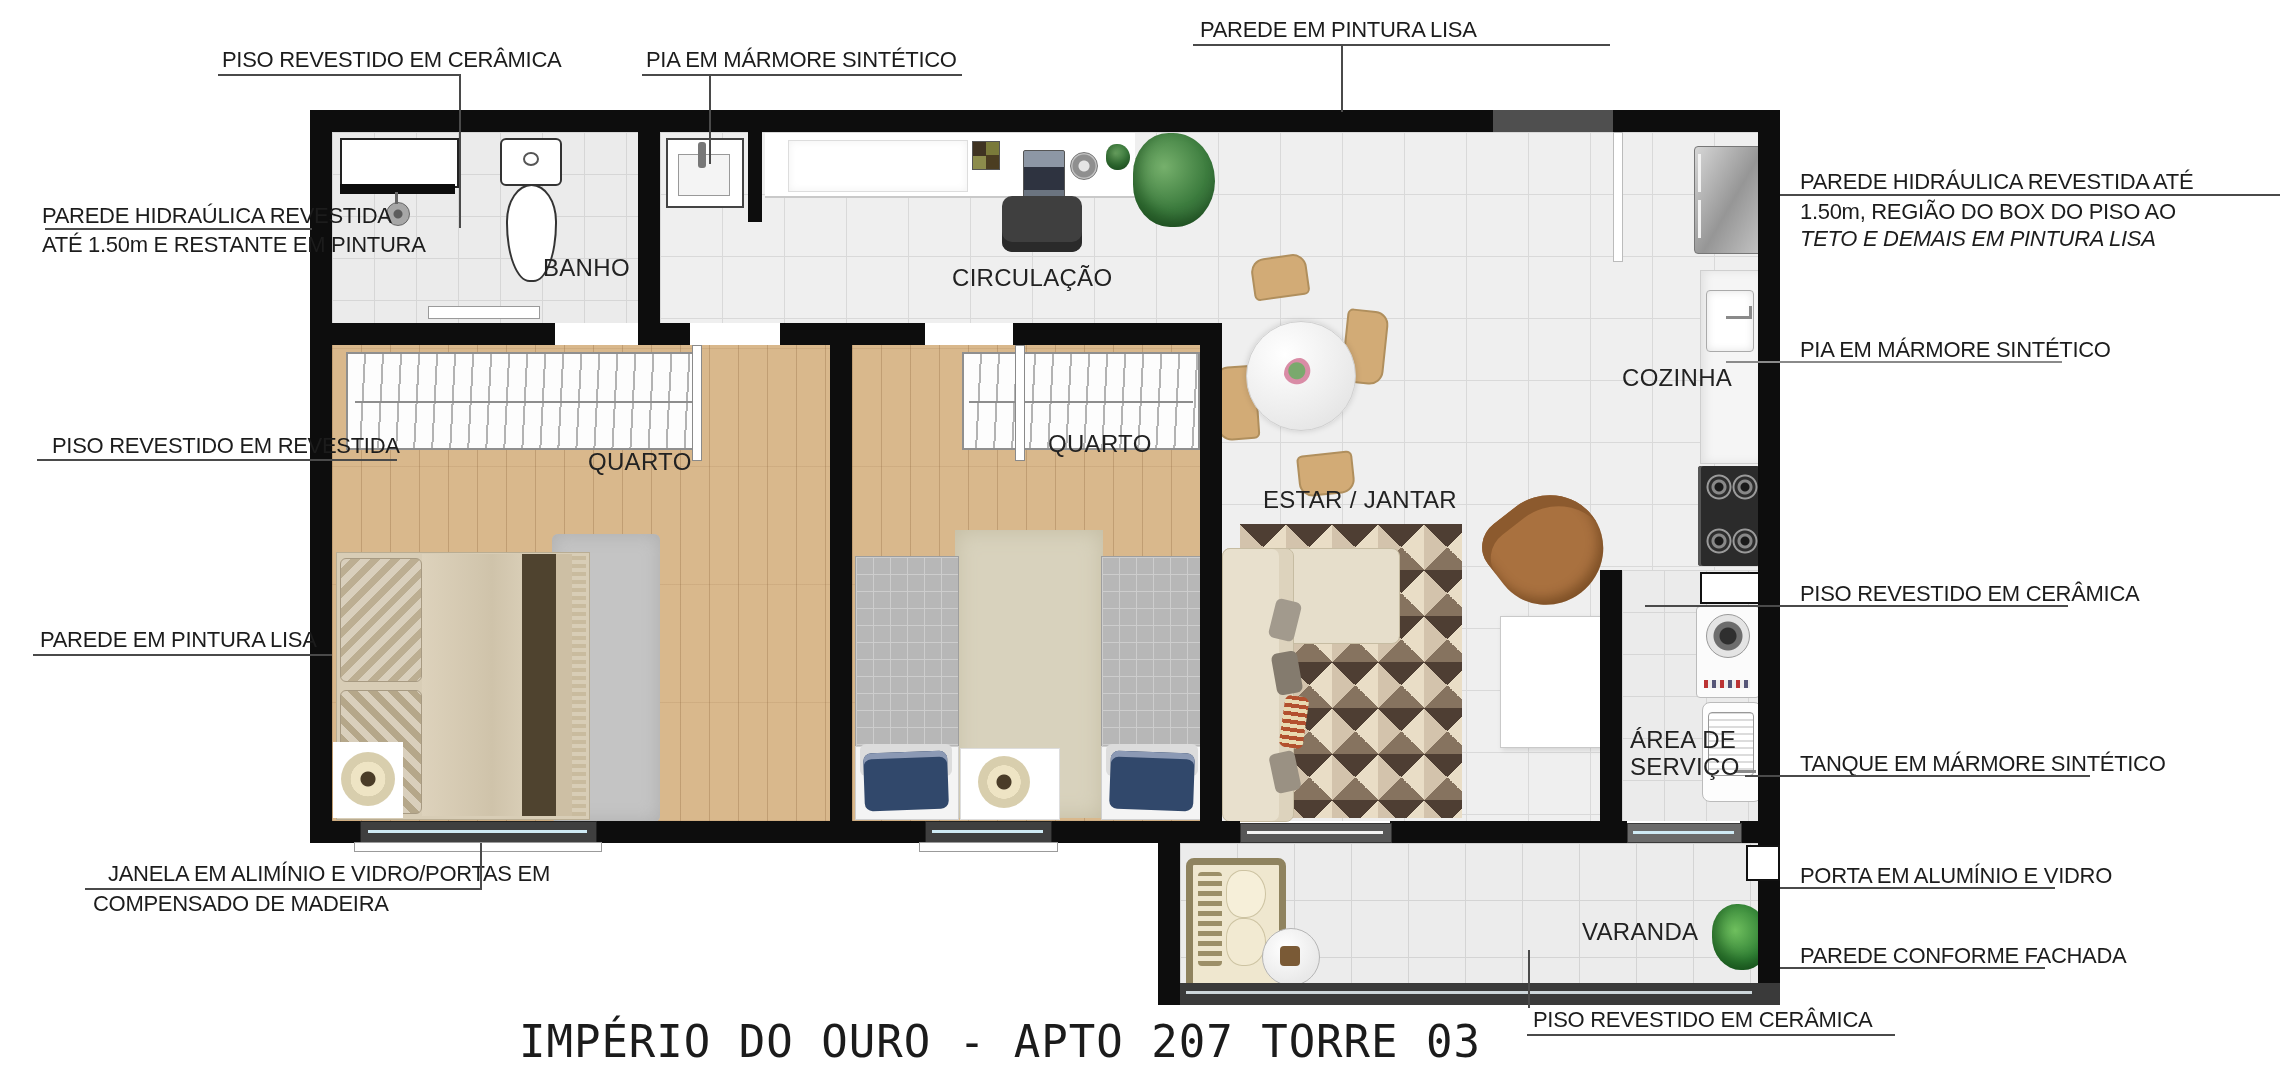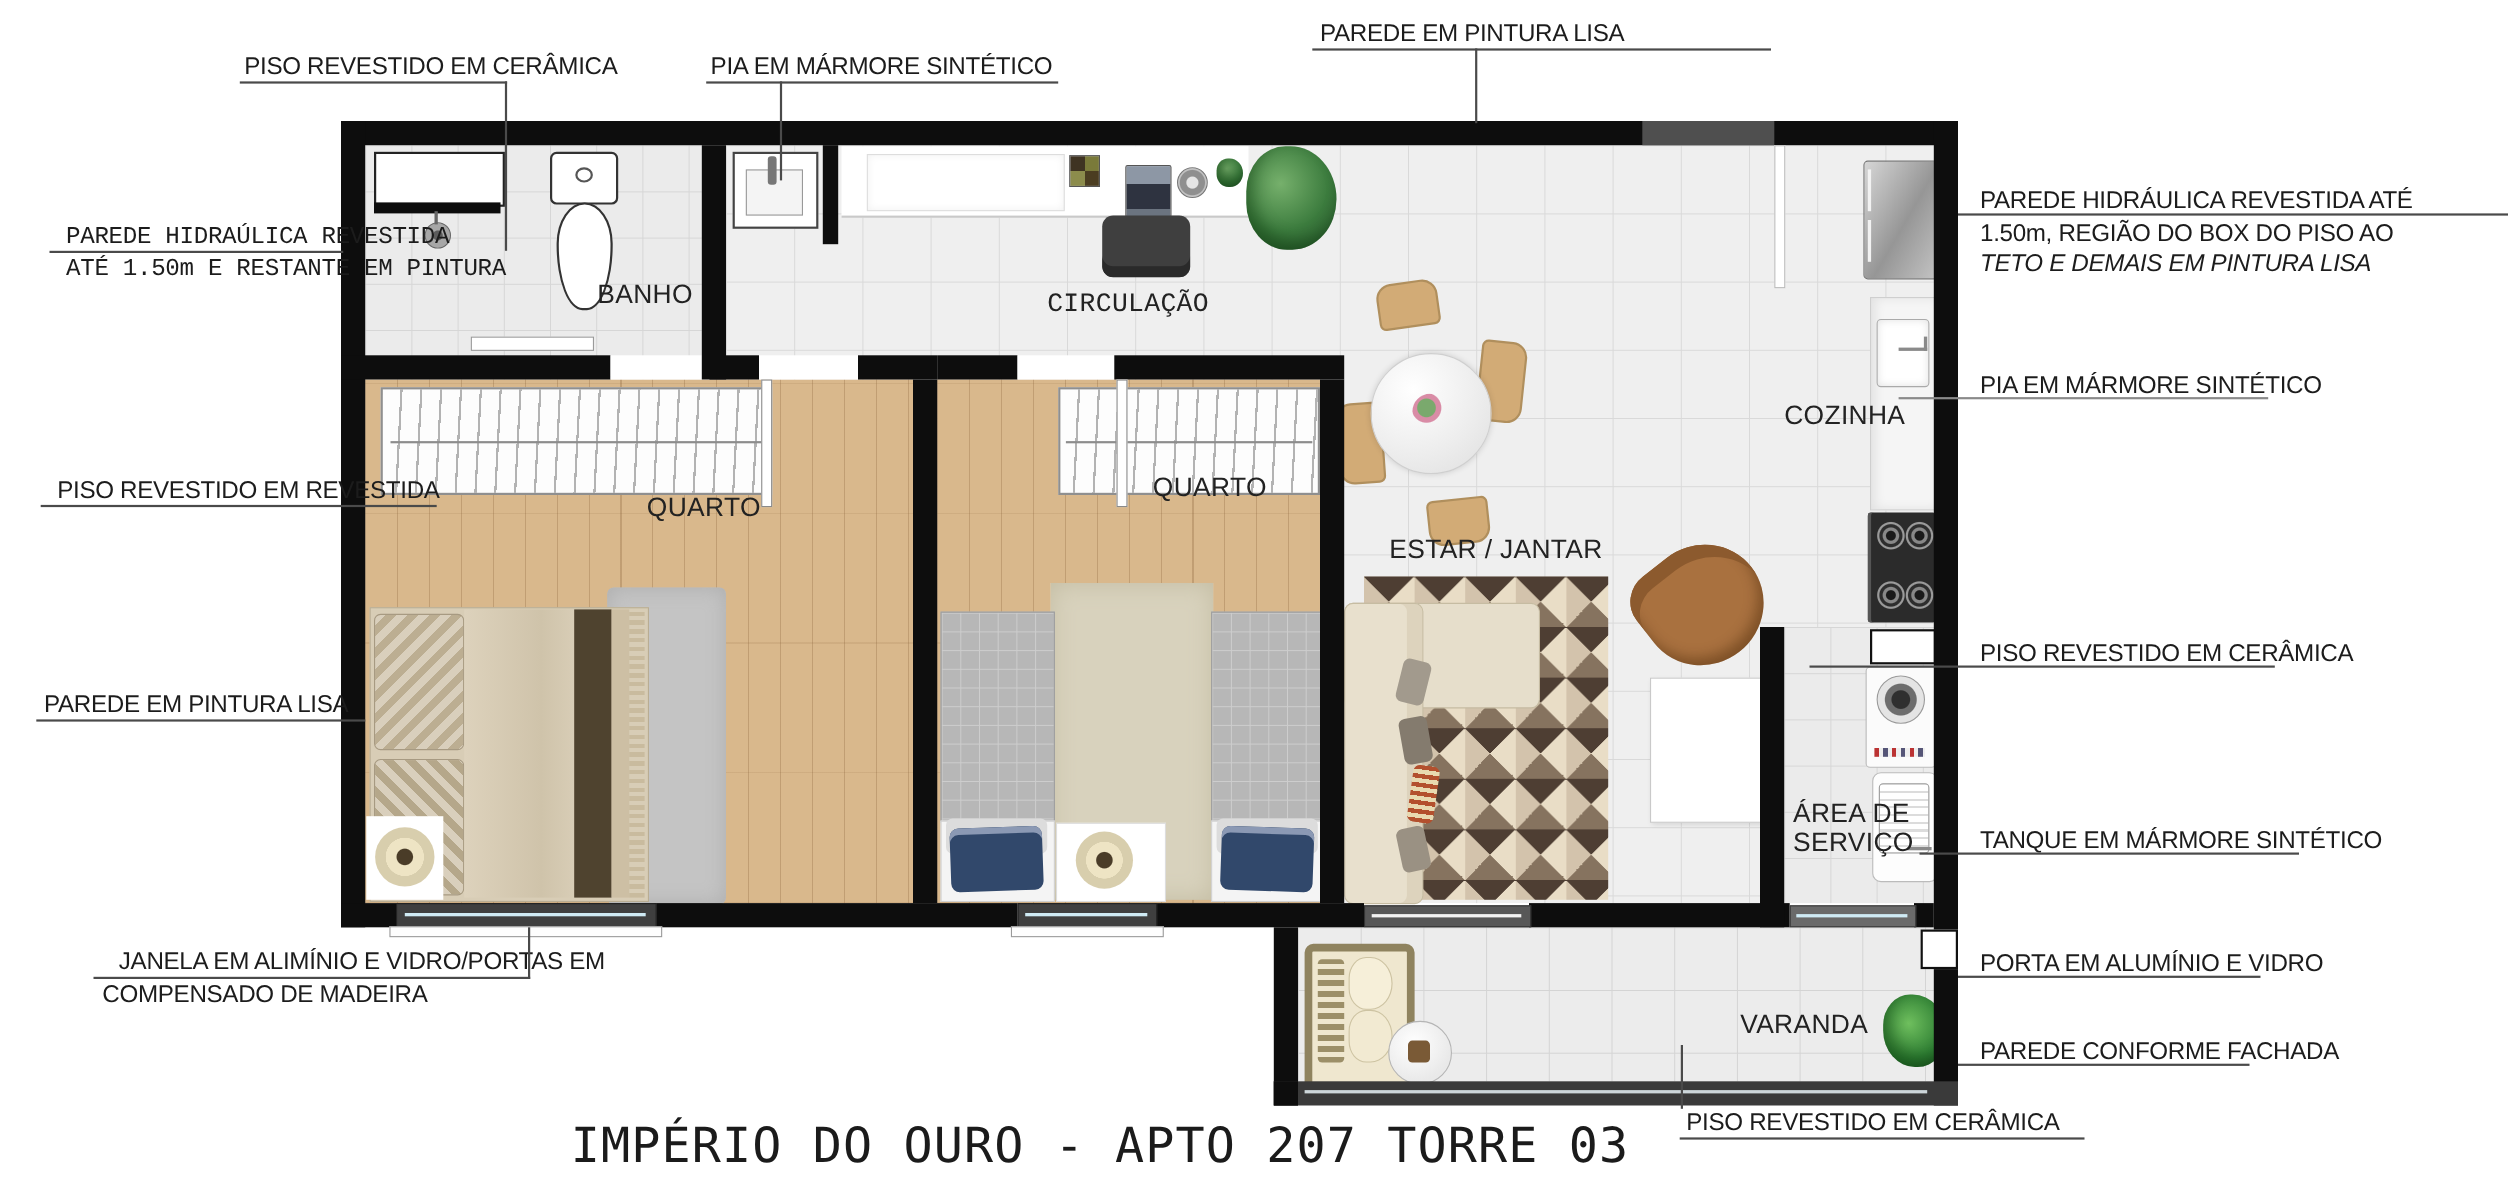--- a/index.html
+++ b/index.html
@@ -201,21 +201,21 @@
   <div class="win" style="left:925px;top:821px;width:125px;height:20px;"></div>
   <div class="glass" style="left:932px;top:830px;width:111px;"></div>
   <div class="sill" style="left:919px;top:842px;width:137px;height:8px;"></div>
   <div class="abs" style="left:1240px;top:823px;width:150px;height:18px;background:#575757;border:1px solid #333;"></div>
   <div class="glass" style="left:1247px;top:831px;width:136px;background:#f2f2f2;"></div>
   <div class="abs" style="left:1627px;top:823px;width:113px;height:18px;background:#6a6a6a;border:1px solid #3a3a3a;"></div>
   <div class="glass" style="left:1633px;top:831px;width:101px;"></div>
   <div class="abs white xbox" style="left:1746px;top:845px;width:30px;height:32px;border:2px solid #111;"></div>
 
   <div class="room" style="left:543px;top:254px;">BANHO</div>
-  <div class="room" style="left:952px;top:264px;font-family:Liberation Mono, monospace;">CIRCULAÇÃO</div>
+  <div class="room" style="left:952px;top:264px;">CIRCULAÇÃO</div>
   <div class="room" style="left:588px;top:448px;">QUARTO</div>
   <div class="room" style="left:1048px;top:430px;">QUARTO</div>
   <div class="room" style="left:1263px;top:486px;">ESTAR / JANTAR</div>
   <div class="room" style="left:1622px;top:364px;">COZINHA</div>
   <div class="room" style="left:1630px;top:726px;">
     <span style="display:block;">ÁREA DE</span>
     <span style="display:block;">SERVIÇO</span>
   </div>
   <div class="room" style="left:1582px;top:918px;">VARANDA</div>
 
@@ -224,21 +224,21 @@
   <div class="ln" style="left:459px;top:74px;width:2px;height:154px;"></div>
 
   <div class="lbl" style="left:646px;top:46px;">PIA EM MÁRMORE SINTÉTICO</div>
   <div class="ln" style="left:642px;top:74px;width:320px;height:2px;"></div>
   <div class="ln" style="left:709px;top:74px;width:2px;height:90px;"></div>
 
   <div class="lbl" style="left:1200px;top:16px;">PAREDE EM PINTURA LISA</div>
   <div class="ln" style="left:1193px;top:44px;width:417px;height:2px;"></div>
   <div class="ln" style="left:1341px;top:44px;width:2px;height:68px;"></div>
 
-  <div class="lbl" style="left:60px;top:202px;font-family:Liberation Mono, monospace;">
+  <div class="lbl" style="left:42px;top:202px;">
     <span style="display:block;">PAREDE HIDRAÚLICA REVESTIDA</span>
     <span style="display:block;margin-top:2px;">ATÉ 1.50m E RESTANTE EM PINTURA</span>
   </div>
   <div class="ln" style="left:45px;top:228px;width:267px;height:2px;"></div>
 
   <div class="lbl" style="left:52px;top:432px;">PISO REVESTIDO EM REVESTIDA</div>
   <div class="ln" style="left:37px;top:459px;width:360px;height:2px;"></div>
 
   <div class="lbl" style="left:40px;top:626px;">PAREDE EM PINTURA LISA</div>
   <div class="ln" style="left:33px;top:654px;width:299px;height:2px;"></div>

